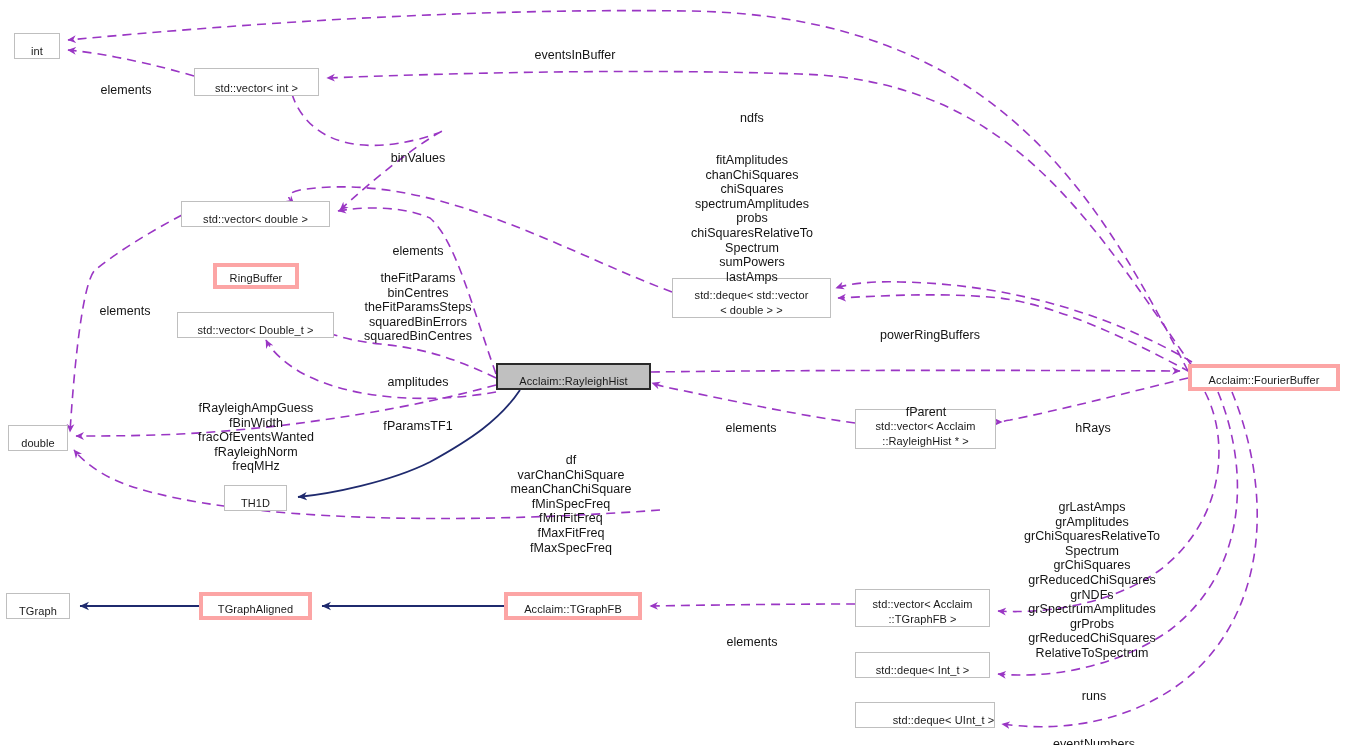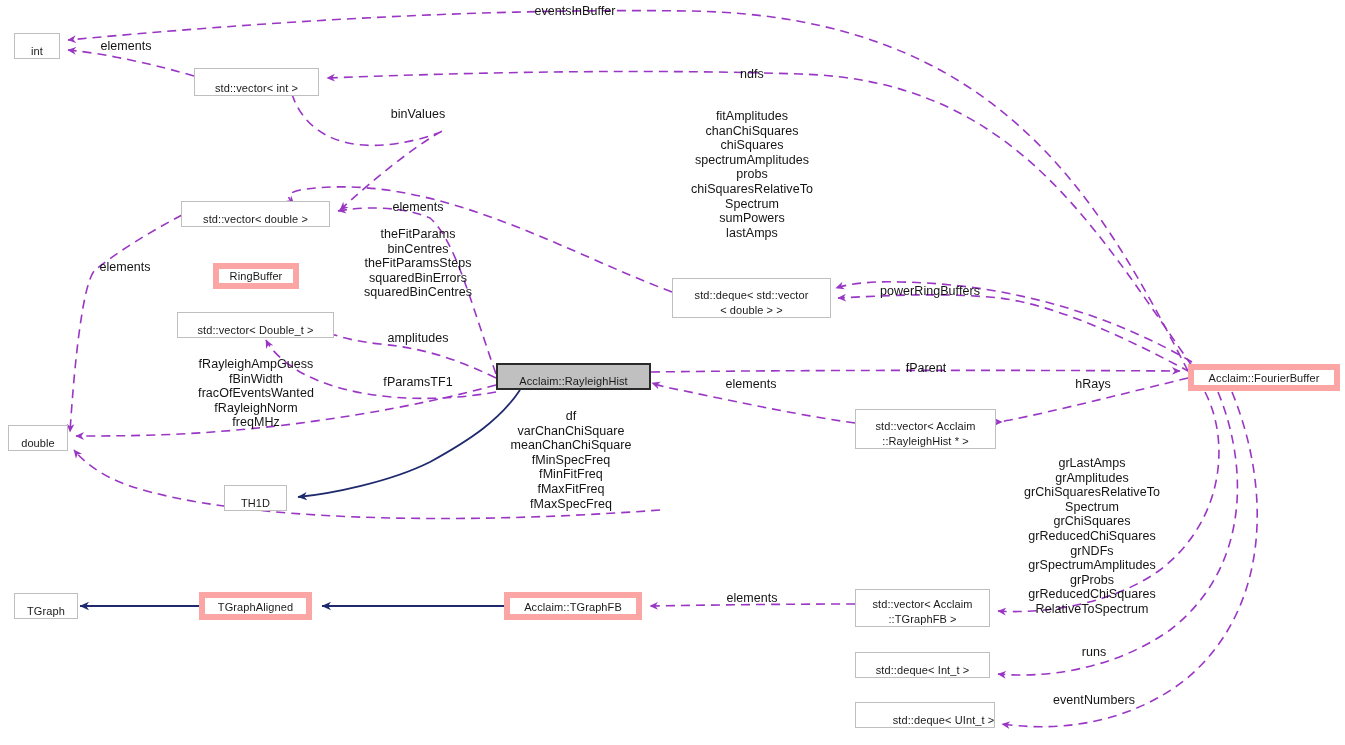--- a/index.html
+++ b/index.html
@@ -33,35 +33,36 @@
     line-height: 14.5px;
     color: #1a1a1a;
     text-align: center;
     display: flex;
     align-items: flex-end;
     justify-content: center;
     white-space: pre;
     letter-spacing: 0.1px;
   }
   .node.bold {
-    border: 6px solid #fca5a5;
+    border: 4px solid #fca5a5;
   }
   .node.current {
     border: 2px solid #2a2a2a;
     background: #c0c0c0;
   }
   .edge-label {
     position: absolute;
     font-size: 12.5px;
     line-height: 14.6px;
     color: #141414;
     text-align: center;
     white-space: pre;
     transform: translateX(-50%);
     letter-spacing: 0.05px;
+    margin-top: 44px;
   }
 </style>
 </head>
 <body>
 
 <div id="diagram">
 
   <svg id="edges" viewBox="0 0 1345 745" xmlns="http://www.w3.org/2000/svg">
     <defs>
       <marker id="ah-purple" markerWidth="9" markerHeight="9" refX="8" refY="4.5" orient="auto" markerUnits="userSpaceOnUse">
@@ -164,21 +165,21 @@
 
   <div class="node plain" style="left:855px;top:409px;width:141px;height:40px;">
     <span>std::vector&lt; Acclaim
 ::RayleighHist * &gt;</span>
   </div>
 
   <div class="node bold" style="left:1188px;top:364px;width:152px;height:27px;">
     <span>Acclaim::FourierBuffer</span>
   </div>
 
-  <div class="node plain" style="left:14px;top:593px;width:64px;height:26px;">
+  <div class="node plain" style="left:6px;top:593px;width:64px;height:26px;">
     <span>TGraph</span>
   </div>
 
   <div class="node bold" style="left:199px;top:592px;width:113px;height:28px;">
     <span>TGraphAligned</span>
   </div>
 
   <div class="node bold" style="left:504px;top:592px;width:138px;height:28px;">
     <span>Acclaim::TGraphFB</span>
   </div>

